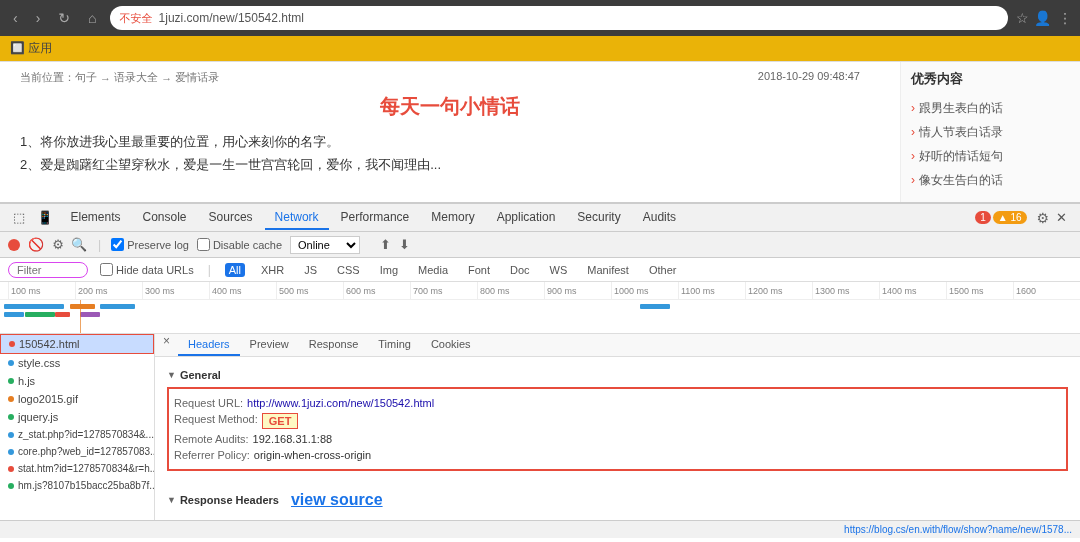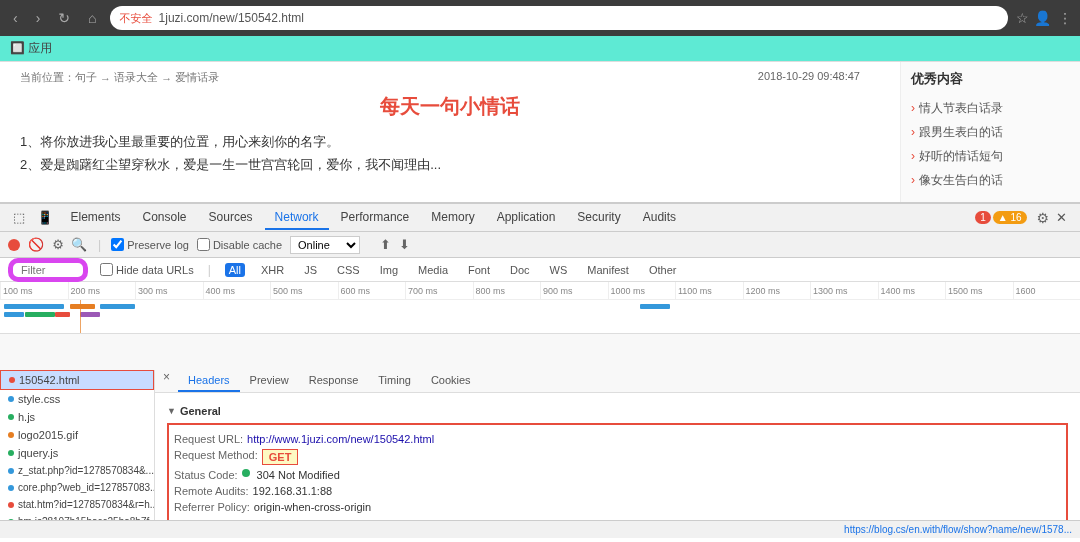--- a/index.html
+++ b/index.html
@@ -35,21 +35,21 @@
       color: #e74c3c;
       margin-right: 6px;
       font-size: 11px;
     }
     .address-text { color: #555; }
     .browser-actions { display: flex; gap: 6px; align-items: center; }
     .browser-actions span { color: #aaa; font-size: 14px; cursor: pointer; }
 
     
     .bookmarks-bar {
-      background: #5eead4;
+      background: #eab308;
       height: 26px;
       display: flex;
       align-items: center;
       padding: 0 10px;
       border-bottom: 1px solid #ddd;
       font-size: 12px;
       color: #444;
       gap: 16px;
     }
 
@@ -188,21 +188,21 @@
       background: #fff;
       border-bottom: 1px solid #ddd;
       height: 24px;
       display: flex;
       align-items: center;
       padding: 0 8px;
       gap: 12px;
       flex-shrink: 0;
     }
     .filter-input {
-      border: 5px solid #d946ef;
+      border: 1px solid #d946ef;
       border-radius: 10px;
       padding: 1px 8px;
       font-size: 11px;
       width: 80px;
       outline: none;
     }
     .filter-tag {
       font-size: 11px;
       color: #555;
       cursor: pointer;
@@ -218,21 +218,21 @@
       border-bottom: 1px solid #ddd;
       background: #fff;
       position: relative;
       overflow: hidden;
       flex-shrink: 0;
     }
     .timeline-ruler {
       display: flex;
       border-bottom: 1px solid #eee;
       height: 18px;
-      padding-left: 0;
+      padding-left: 8px;
     }
     .timeline-tick {
       font-size: 9px;
       color: #888;
       flex: 1;
       border-left: 1px solid #eee;
       padding-left: 2px;
       line-height: 18px;
     }
     .timeline-bars {
@@ -244,21 +244,20 @@
       position: absolute;
       height: 6px;
       border-radius: 1px;
     }
 
     
     .devtools-main {
       display: flex;
       flex: 1;
       overflow: hidden;
-      margin-top: 36px;
     }
 
     
     .files-list {
       width: 155px;
       border-right: 1px solid #ddd;
       background: #fff;
       overflow-y: auto;
       flex-shrink: 0;
     }
@@ -396,22 +395,22 @@
 <div class="page-content">
   <div class="page-main">
     <div class="breadcrumb">当前位置：句子 → 语录大全 → 爱情话录</div>
     <div class="page-timestamp">2018-10-29 09:48:47</div>
     <div class="page-title-big">每天一句小情话</div>
     <div class="page-text">1、将你放进我心里最重要的位置，用心来刻你的名字。</div>
     <div class="page-text">2、爱是踟躇红尘望穿秋水，爱是一生一世宫宫轮回，爱你，我不闻理由...</div>
   </div>
   <div class="page-sidebar">
     <div class="sidebar-title">优秀内容</div>
+    <div class="sidebar-link">跟男生表白的话</div>
     <div class="sidebar-link">情人节表白话录</div>
-    <div class="sidebar-link">跟男生表白的话</div>
     <div class="sidebar-link">好听的情话短句</div>
     <div class="sidebar-link">像女生告白的话</div>
   </div>
 </div>
 
 <div class="devtools">
 
   <div class="devtools-toolbar">
     <button class="dt-icon-btn" title="Inspect element">⬚</button>
     <button class="dt-icon-btn" title="Device mode">📱</button>
@@ -571,25 +570,20 @@
           <div class="section-box">
             <div class="detail-row">
               <span class="detail-label">Request URL:</span>
               <span class="detail-value">http://www.1juzi.com/new/150542.html</span>
             </div>
             <div class="detail-row">
               <span class="detail-label">Request Method:</span>
               <span class="method-box">GET</span>
             </div>
             <div class="detail-row">
-              <span class="detail-label">Status Code:</span>
-              <span class="status-dot"></span>
-              <span class="detail-value plain">304 Not Modified</span>
-            </div>
-            <div class="detail-row">
               <span class="detail-label">Remote Audits:</span>
               <span class="detail-value plain">192.168.31.1:88</span>
             </div>
             <div class="detail-row">
               <span class="detail-label">Referrer Policy:</span>
               <span class="detail-value plain">origin-when-cross-origin</span>
             </div>
           </div>
         </div>
 

